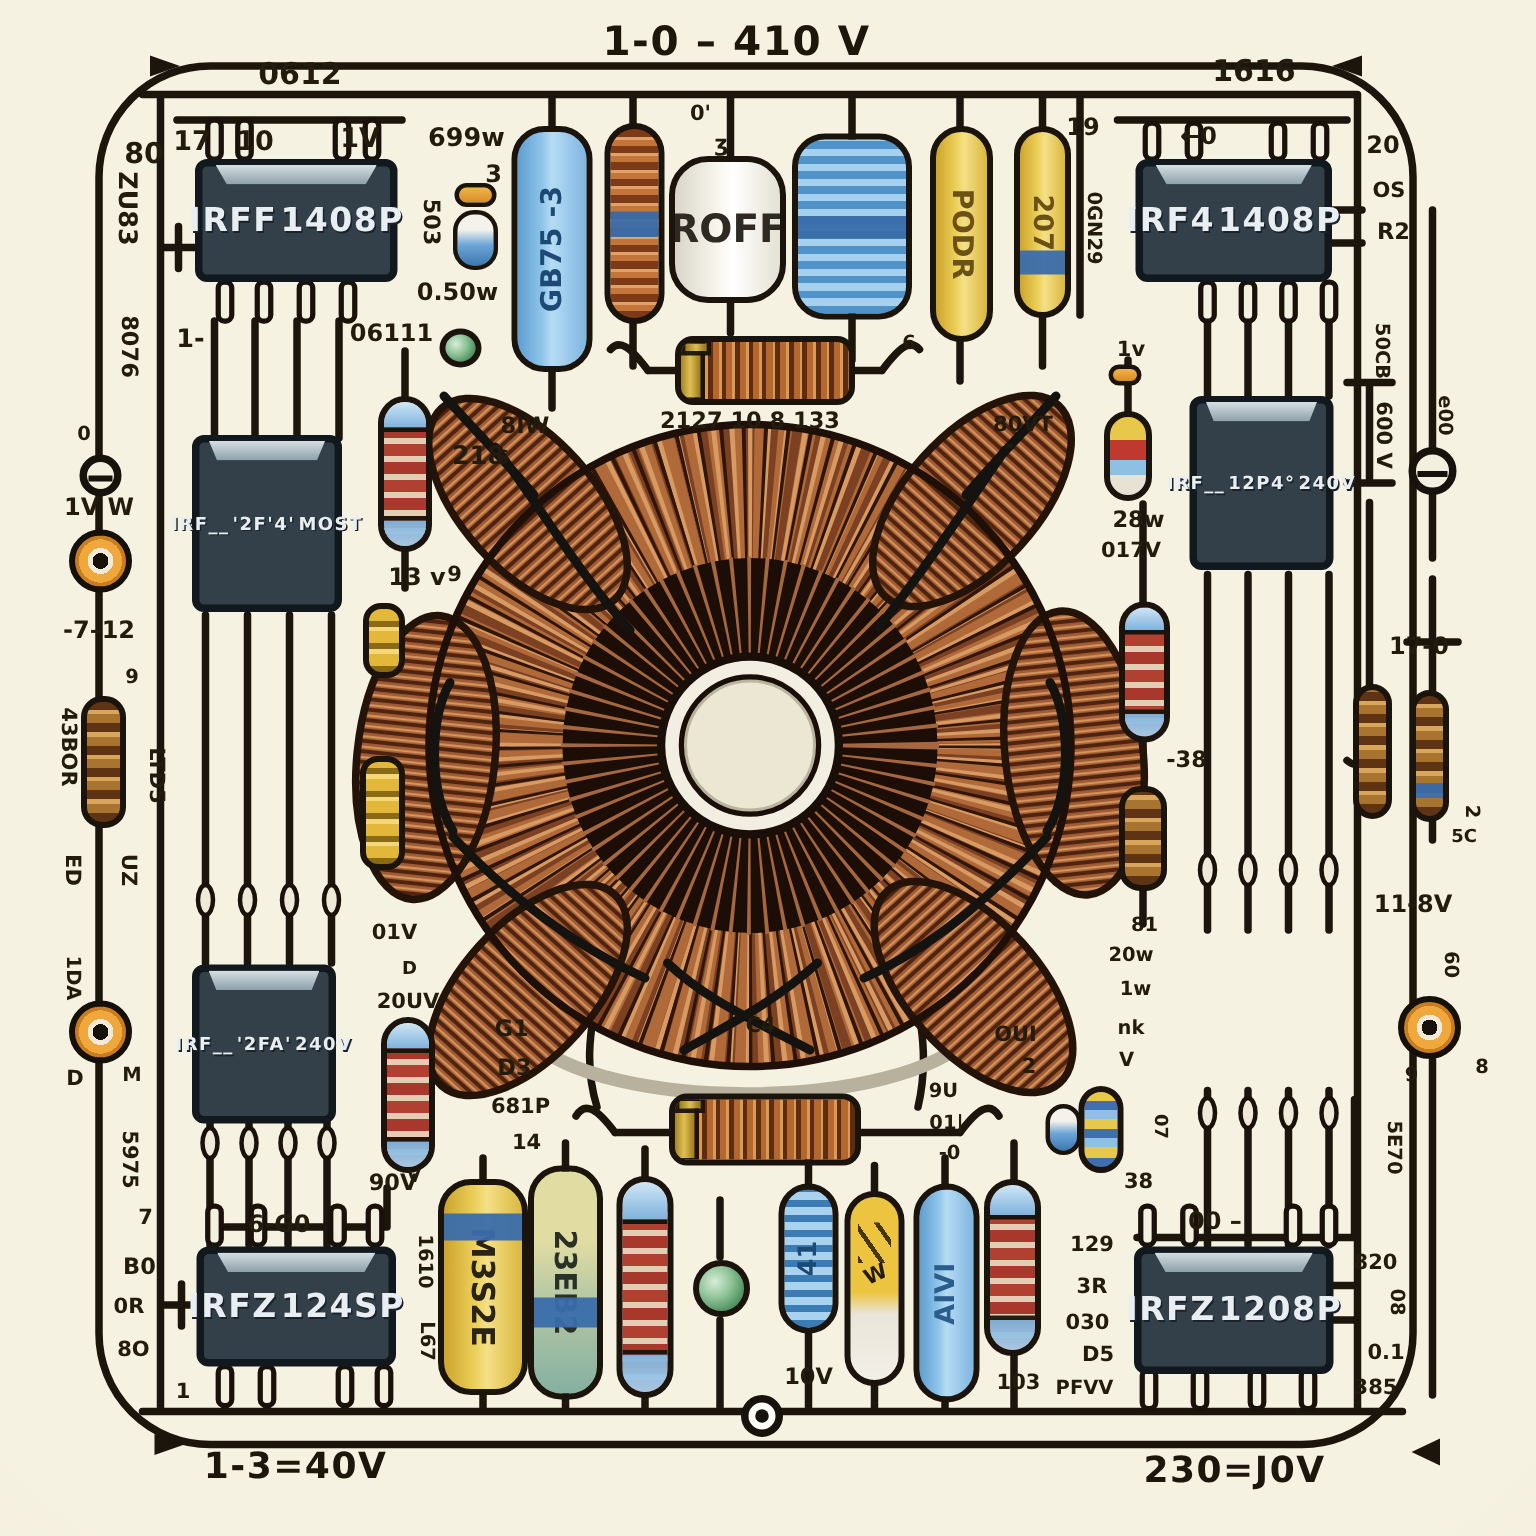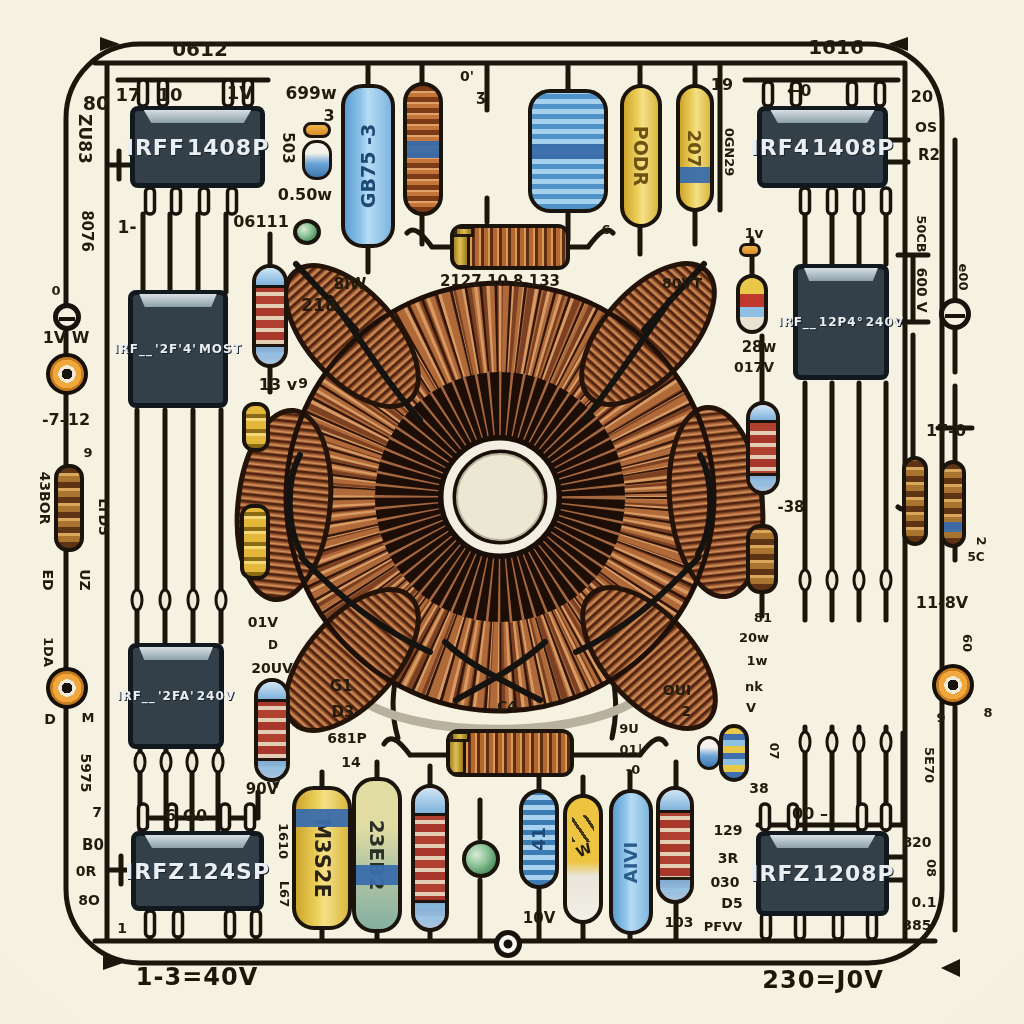--- a/index.html
+++ b/index.html
@@ -198,20 +198,21 @@
       <circle cx="500" cy="497" r="214" fill="none" stroke="#1e1008" stroke-width="5"></circle>
       <path fill="none" stroke="#151310" stroke-width="6" stroke-linecap="round" d="
         M330,298 C362,340 384,380 420,420 M302,558 C340,598 382,630 430,652
         M670,300 C640,344 616,380 586,418 M698,558 C660,598 624,630 576,652
         M356,330 C332,302 312,282 296,264 M644,330 C668,302 688,282 704,264
         M445,642 C470,666 502,680 540,700 M545,642 C516,668 488,682 456,700
         M300,455 C286,480 286,528 302,554 M700,455 C714,480 714,528 698,554"></path>
     </g>
   </svg>
 
+  <div class="title" style="left:491px;top:28px;font-size:27px">1-0 – 410 V</div>
   <div class="title" style="left:197px;top:977px;font-size:24px">1-3=40V</div>
   <div class="title" style="left:823px;top:980px;font-size:24px">230=J0V</div>
 
   <div class="ic ic-wide" style="left:130px;top:106px;width:135px;height:82px">
     <div class="ic-lines">
         <span>IRFF</span>
         <span>1408P</span>
       </div>
   </div>
   <div class="ic ic-wide" style="left:757px;top:106px;width:131px;height:82px">
@@ -251,20 +252,23 @@
     <div class="ic-lines">
         <span>IRFZ</span>
         <span>1208P</span>
       </div>
   </div>
 
   <div class="cmp blue-solid" style="left:341px;top:84px;width:54px;height:164px">
     <span class="vt" style="font-size:19px;color:#1d4a75">GB75 -3</span>
   </div>
   <div class="cmp copper-stripe" style="left:403px;top:82px;width:40px;height:134px;--bt:44%"></div>
+  <div class="cmp white-cap" style="left:446px;top:104px;width:78px;height:98px">
+    <span style="font-size:26px;font-weight:bold;color:#2e2a22">ROFF</span>
+  </div>
   <div class="cmp blue-stripe" style="left:528px;top:89px;width:80px;height:124px;--bt:44%"></div>
   <div class="cmp yellow" style="left:620px;top:84px;width:42px;height:144px">
     <span class="vt2" style="font-size:19px;color:#6b5214">PODR</span>
   </div>
   <div class="cmp yellow" style="left:676px;top:84px;width:38px;height:128px;--bt:66%">
     <span class="vt2" style="font-size:18px;color:#6b5214">207</span>
   </div>
   <div class="cmp bead-orange" style="left:303px;top:122px;width:28px;height:16px"></div>
   <div class="cmp bead-blue" style="left:302px;top:140px;width:30px;height:40px"></div>
   <div class="led" style="left:293px;top:219px;width:28px;height:26px"></div>
@@ -366,21 +370,21 @@
       <span class="ann" style="left: 272px; top: 668px; font-size: 14px; transform: translate(-50%, -50%) rotate(0deg);">20UV</span>
       <span class="ann" style="left: 262px; top: 789px; font-size: 15px; transform: translate(-50%, -50%) rotate(0deg);">90V</span>
       <span class="ann" style="left: 186px; top: 816px; font-size: 16px; transform: translate(-50%, -50%) rotate(0deg);">6-G0</span>
       <span class="ann" style="left: 283px; top: 841px; font-size: 13px; transform: translate(-50%, -50%) rotate(90deg);">1610</span>
       <span class="ann" style="left: 276px; top: 784px; font-size: 12px; transform: translate(-50%, -50%) rotate(0deg);">V</span>
       <span class="ann" style="left: 284px; top: 894px; font-size: 13px; transform: translate(-50%, -50%) rotate(90deg);">L67</span>
       <span class="ann" style="left: 341px; top: 686px; font-size: 15px; transform: translate(-50%, -50%) rotate(0deg);">G1</span>
       <span class="ann" style="left: 343px; top: 712px; font-size: 15px; transform: translate(-50%, -50%) rotate(0deg);">D3</span>
       <span class="ann" style="left: 347px; top: 738px; font-size: 14px; transform: translate(-50%, -50%) rotate(0deg);">681P</span>
       <span class="ann" style="left: 351px; top: 762px; font-size: 14px; transform: translate(-50%, -50%) rotate(0deg);">14</span>
-      <span class="ann" style="left: 507px; top: 706px; font-size: 14px; transform: translate(-50%, -50%) rotate(0deg);">C4</span>
+      <span class="ann" style="left: 507px; top: 684px; font-size: 14px; transform: translate(-50%, -50%) rotate(0deg);">C4</span>
       <span class="ann" style="left: 677px; top: 690px; font-size: 14px; transform: translate(-50%, -50%) rotate(0deg);">OUI</span>
       <span class="ann" style="left: 686px; top: 711px; font-size: 14px; transform: translate(-50%, -50%) rotate(0deg);">2</span>
       <span class="ann" style="left: 629px; top: 728px; font-size: 13px; transform: translate(-50%, -50%) rotate(0deg);">9U</span>
       <span class="ann" style="left: 631px; top: 749px; font-size: 13px; transform: translate(-50%, -50%) rotate(0deg);">01|</span>
       <span class="ann" style="left: 633px; top: 769px; font-size: 13px; transform: translate(-50%, -50%) rotate(0deg);">-0</span>
       <span class="ann" style="left: 584px; top: 850px; font-size: 14px; transform: translate(-50%, -50%) rotate(-25deg);">W</span>
       <span class="ann" style="left: 539px; top: 918px; font-size: 15px; transform: translate(-50%, -50%) rotate(0deg);">10V</span>
       <span class="ann" style="left: 679px; top: 922px; font-size: 14px; transform: translate(-50%, -50%) rotate(0deg);">103</span>
       <span class="ann" style="left: 759px; top: 347px; font-size: 15px; transform: translate(-50%, -50%) rotate(0deg);">28w</span>
       <span class="ann" style="left: 754px; top: 367px; font-size: 14px; transform: translate(-50%, -50%) rotate(0deg);">017V</span>

